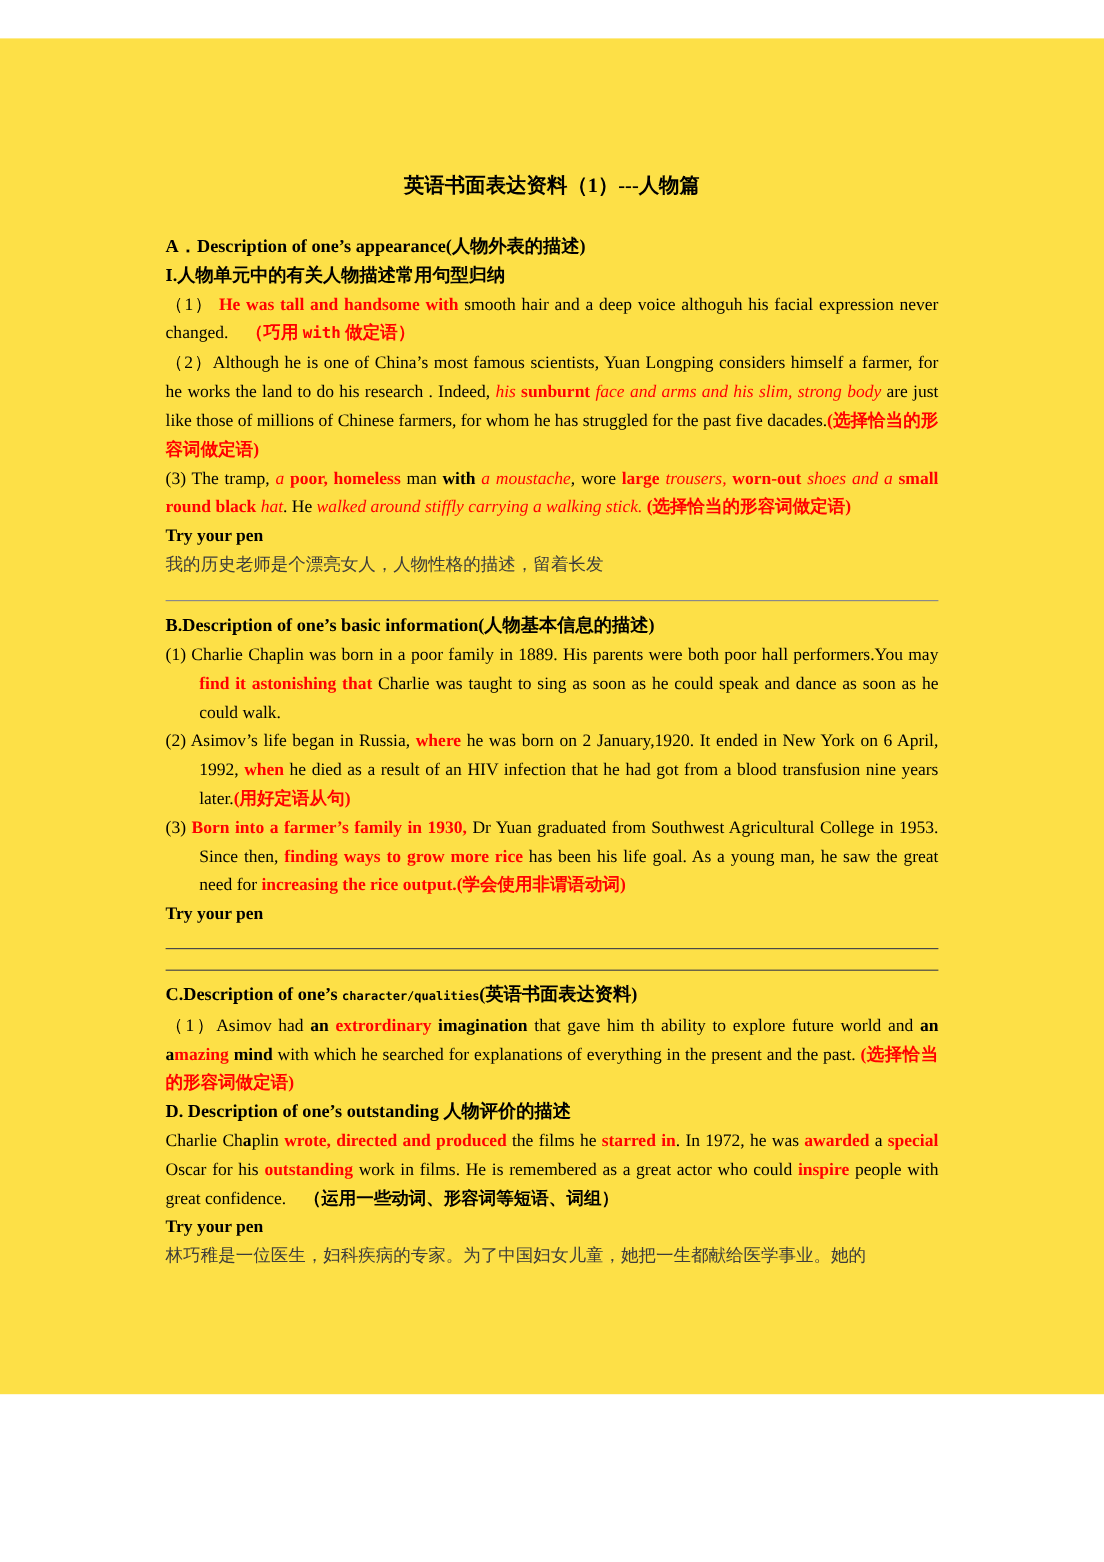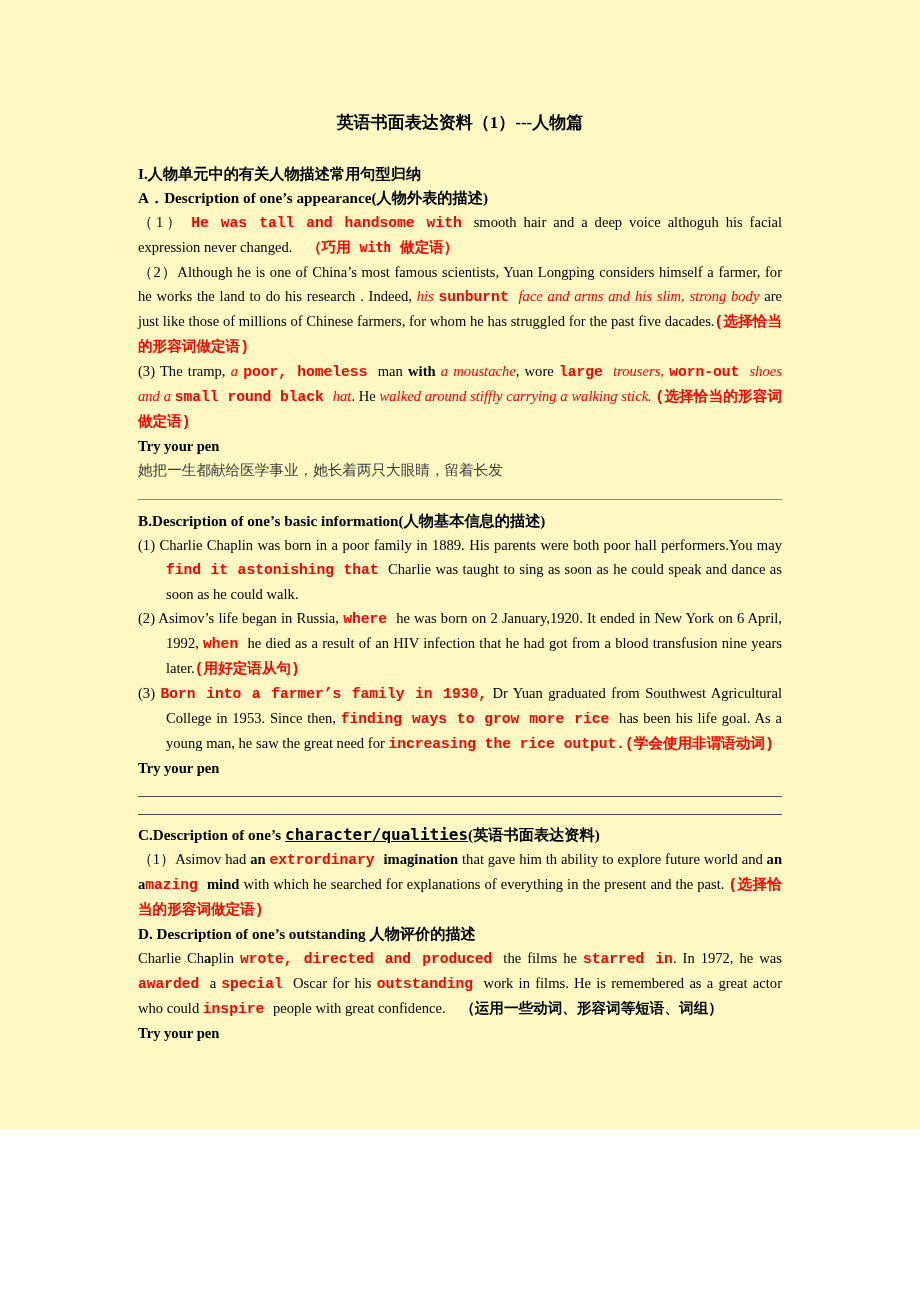--- a/index.html
+++ b/index.html
@@ -8,65 +8,67 @@
     --answer:#3c3c3c;
     --rule-light:#8a8a8a;
     --rule-dark:#4a4a4a;
   }
   html,body{margin:0;padding:0;background:#fff;}
   .page{
     position:relative;
     width:920px;height:1130px;
     box-sizing:border-box;
     padding:110px 138px 0 138px;
-    background:#fef9c3;
+    background:#fde047;
     overflow:hidden;
     font-family:"Liberation Serif","DejaVu Serif",serif;
     color:var(--ink);
+    margin-top:32px;
   }
   .doc-title{
     font-size:17px;font-weight:bold;text-align:center;
     line-height:26px;margin:0 0 26px 0;
   }
   .heading{font-size:15.2px;font-weight:bold;line-height:24px;text-align:left;margin:0;}
   .para{font-size:14.6px;line-height:24px;text-align:justify;margin:0;}
   .listitem{padding-left:28px;text-indent:-28px;}
   .rule{height:0;border-top:1px solid var(--rule-dark);}
   .rule--a{border-top-color:var(--rule-light);margin:17px 0 9px 0;}
   .rule--b{margin:16px 0 8px 0;}
   .rule--c{margin:17px 0 8px 0;}
   .s-k{color:var(--ink);}
   .s-b{color:var(--ink);font-weight:bold;}
   .s-r{color:var(--red);font-style:italic;}
-  .s-rb{color:var(--red);font-weight:bold;font-family:Liberation Mono, monospace;}
-  .s-mono{color:var(--ink);font-family:"DejaVu Sans Mono","Liberation Mono",monospace;font-size:16px;text-decoration:underline;}
+  .s-rb{color:var(--red);font-weight:bold;}
+  .s-mono{color:var(--ink);font-family:"DejaVu Sans Mono","Liberation Mono",monospace;font-size:10px;}
   .s-rmono{color:var(--red);font-family:"DejaVu Sans Mono","Liberation Mono",monospace;font-size:13.2px;font-weight:bold;}
   .s-cn{color:var(--answer);}
   .s-fill{display:inline-block;width:604px;max-width:100%;height:14px;border-bottom:1px solid #2a2a2a;vertical-align:baseline;}
 </style>
 </head>
 <body>
 
 <div class="page">
   <div class="doc-title">英语书面表达资料（1）---人物篇</div>
   <div id="doc-body">
+      <div class="heading"><span class="s-b">A．Description of one’s appearance(人物外表的描述)</span></div>
       <div class="heading"><span class="s-b">I.人物单元中的有关人物描述常用句型归纳</span></div>
-      <div class="heading"><span class="s-b">A．Description of one’s appearance(人物外表的描述)</span></div>
       <div class="para"><span class="s-k">（1） </span><span class="s-rb">He was tall and handsome with </span><span class="s-k">smooth hair and a deep voice althoguh his facial expression never changed.　</span><span class="s-rb">（巧用 </span><span class="s-rmono">with</span><span class="s-rb"> 做定语）</span></div>
       <div class="para"><span class="s-k">（2）Although he is one of China’s most famous scientists, Yuan Longping considers himself a farmer, for he works the land to do his research . Indeed, </span><span class="s-r">his </span><span class="s-rb">sunburnt </span><span class="s-r">face and arms and his slim, strong body </span><span class="s-k">are just like those of millions of Chinese farmers, for whom he has struggled for the past five dacades.</span><span class="s-rb">(选择恰当的形容词做定语)</span></div>
       <div class="para"><span class="s-k">(3) The tramp, </span><span class="s-r">a </span><span class="s-rb">poor, homeless </span><span class="s-k">man </span><span class="s-b">with </span><span class="s-r">a moustache</span><span class="s-k">, wore </span><span class="s-rb">large </span><span class="s-r">trousers, </span><span class="s-rb">worn-out </span><span class="s-r">shoes and a </span><span class="s-rb">small round black </span><span class="s-r">hat</span><span class="s-k">. He </span><span class="s-r">walked around stiffly carrying a walking stick. </span><span class="s-rb">(选择恰当的形容词做定语)</span></div>
       <div class="para"><span class="s-b">Try your pen</span></div>
-      <div class="para"><span class="s-cn">她把一生都献给医学事业，她长着两只大眼睛，留着长发</span></div>
+      <div class="para"><span class="s-cn">我的历史老师是个漂亮女人，人物性格的描述，留着长发</span></div>
       <div class="rule rule--a"></div>
       <div class="heading"><span class="s-b">B.Description of one’s basic information(人物基本信息的描述)</span></div>
       <div class="para listitem"><span class="s-k">(1) </span><span class="s-k">Charlie Chaplin was born in a poor family in 1889. His parents were both poor hall performers.You may </span><span class="s-rb">find it astonishing that </span><span class="s-k">Charlie was taught to sing as soon as he could speak and dance as soon as he could walk.</span></div>
       <div class="para listitem"><span class="s-k">(2) </span><span class="s-k">Asimov’s life began in Russia, </span><span class="s-rb">where </span><span class="s-k">he was born on 2 January,1920. It ended in New York on 6 April, 1992, </span><span class="s-rb">when </span><span class="s-k">he died as a result of an HIV infection that he had got from a blood transfusion nine years later.</span><span class="s-rb">(用好定语从句)</span></div>
       <div class="para listitem"><span class="s-k">(3) </span><span class="s-rb">Born into a farmer’s family in 1930,</span><span class="s-k"> Dr Yuan graduated from Southwest Agricultural College in 1953. Since then, </span><span class="s-rb">finding ways to grow more rice </span><span class="s-k">has been his life goal. As a young man, he saw the great need for </span><span class="s-rb">increasing the rice output.</span><span class="s-rb">(学会使用非谓语动词)</span></div>
       <div class="para"><span class="s-b">Try your pen</span></div>
       <div class="rule rule--b"></div>
       <div class="rule rule--c"></div>
       <div class="heading"><span class="s-b">C.Description of one’s </span><span class="s-mono">character/qualities</span><span class="s-b">(英语书面表达资料)</span></div>
       <div class="para"><span class="s-k">（1）Asimov had </span><span class="s-b">an </span><span class="s-rb">extrordinary </span><span class="s-b">imagination </span><span class="s-k">that gave him th ability to explore future world and </span><span class="s-b">an a</span><span class="s-rb">mazing </span><span class="s-b">mind </span><span class="s-k">with which he searched for explanations of everything in the present and the past. </span><span class="s-rb">(选择恰当的形容词做定语)</span></div>
       <div class="heading"><span class="s-b">D. Description of one’s outstanding 人物评价的描述</span></div>
       <div class="para"><span class="s-k">Charlie Ch</span><span class="s-b">a</span><span class="s-k">plin </span><span class="s-rb">wrote, directed and produced </span><span class="s-k">the films he </span><span class="s-rb">starred in</span><span class="s-k">. In 1972, he was </span><span class="s-rb">awarded </span><span class="s-k">a </span><span class="s-rb">special </span><span class="s-k">Oscar for his </span><span class="s-rb">outstanding </span><span class="s-k">work in films. He is remembered as a great actor who could </span><span class="s-rb">inspire </span><span class="s-k">people with great confidence.　</span><span class="s-b">（运用一些动词、形容词等短语、词组）</span></div>
       <div class="para"><span class="s-b">Try your pen</span></div>
+      <div class="para"><span class="s-cn">林巧稚是一位医生，妇科疾病的专家。为了中国妇女儿童，她把一生都献给医学事业。她的</span></div>
     </div>
 </div>
 
 </body></html>

